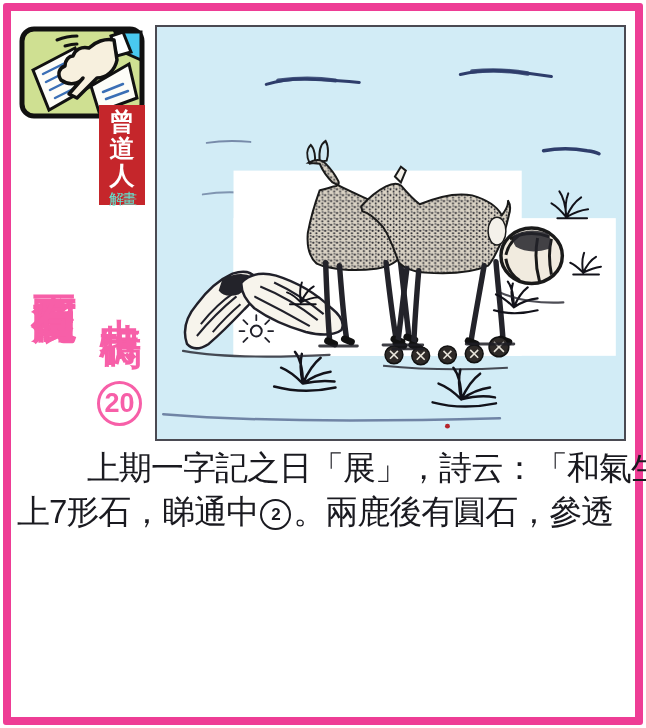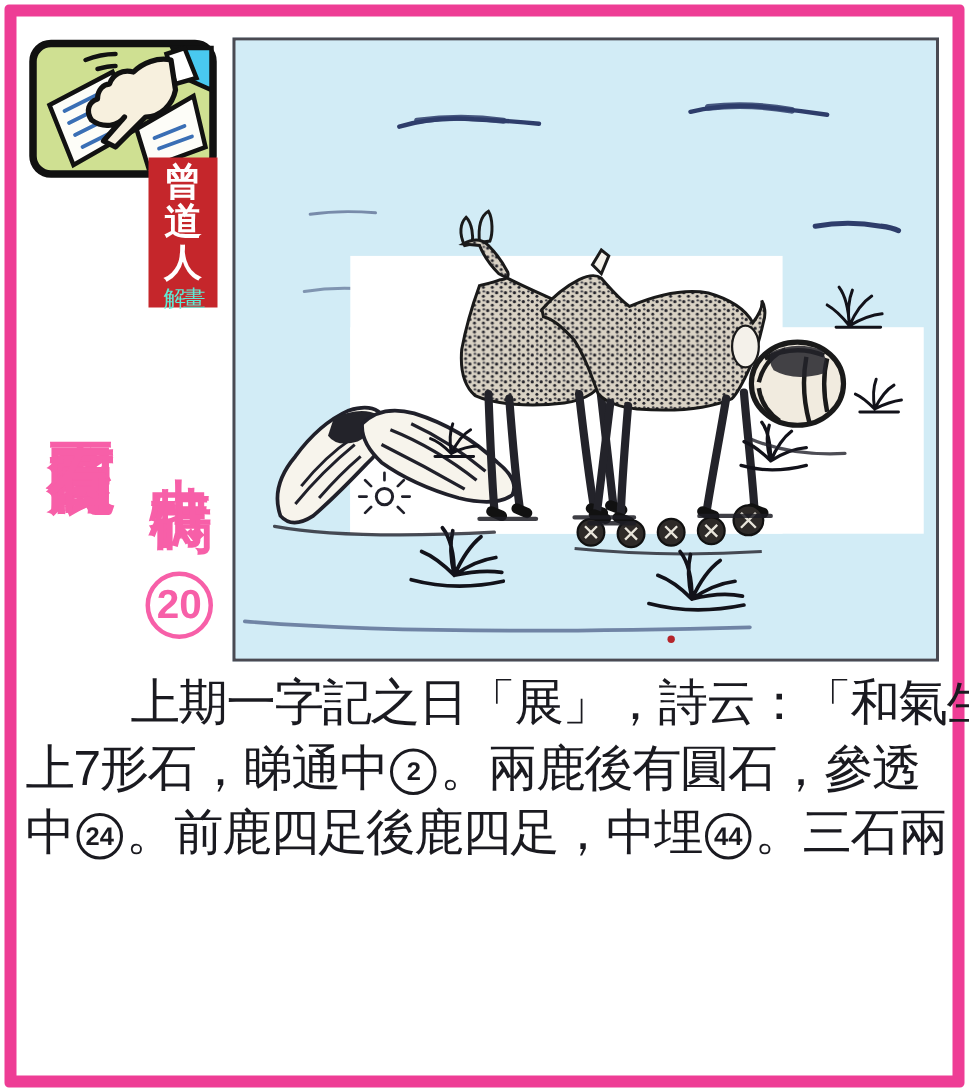--- a/index.html
+++ b/index.html
@@ -218,16 +218,15 @@
         <path d="M6,391 q120,10 340,4" stroke="#2f3f70" stroke-width="2.5" opacity="0.6"></path>
       </g>
 
       <circle cx="293" cy="403" r="2.5" fill="#b5252b"></circle>
     </svg>
   </div>
 
   <div class="caption">
       <div class="cap-line indent"><span>上期一字記之日「展」，詩云：「和氣生財</span></div>
       <div class="cap-line"><span>上7形石，睇通中</span><span class="circ two">2</span><span>。兩鹿後有圓石，參透</span></div>
-      <div class="cap-line"><span>中</span><span class="circ two">24</span><span>。前鹿四足後鹿四足，中埋</span><span class="circ two">44</span><span>。三石兩</span></div>
     </div>
 
 </div>
 
 </body></html>

